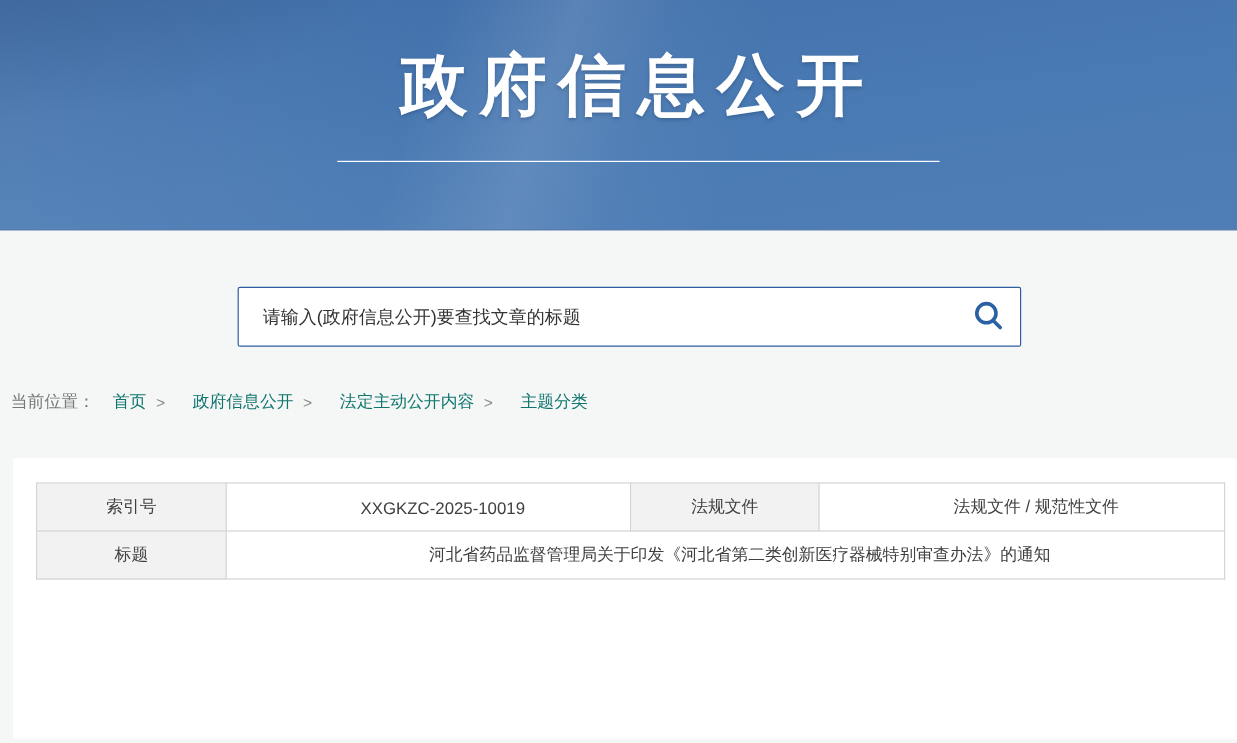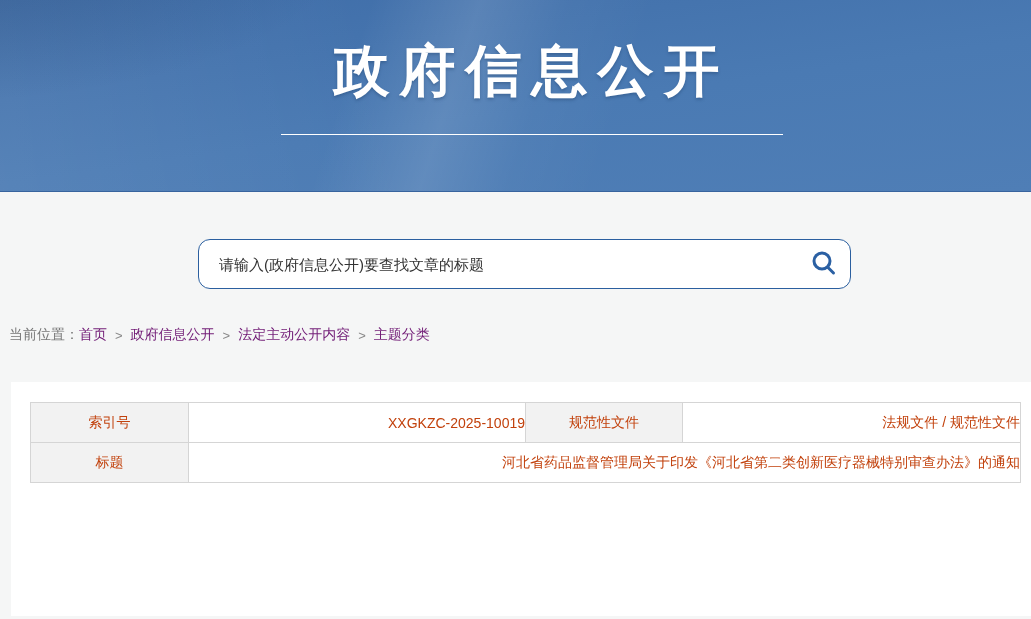--- a/index.html
+++ b/index.html
@@ -47,21 +47,21 @@
   
   .search-section {
     padding-top: 47px;
   }
   .search-box {
     width: 653px; height: 50px;
     margin: 0 auto;
     transform: translateX(9px);
     background: #ffffff;
     border: 1px solid #2b5f9f;
-    border-radius: 12px;
+    border-radius: 2px;
     display: flex;
     align-items: center;
   }
   .search-input {
     flex: 1;
     height: 100%;
     border: none;
     outline: none;
     background: transparent;
     padding: 0 10px 0 20px;
@@ -83,23 +83,24 @@
   .breadcrumb {
     margin: 37px 0 0 9px;
     font-size: 14px;
     color: #777;
     display: flex;
     align-items: center;
     white-space: nowrap;
   }
   .breadcrumb .crumb-prefix { color: #777; }
   .breadcrumb a.crumb-link {
-    color: #701a75;
+    color: #0f766e;
     text-decoration: none;
     cursor: pointer;
+    margin-left: 15px;
   }
   .breadcrumb .crumb-sep {
     color: #888;
     margin: 0 8px;
     font-size: 13px;
   }
 
   
   .content-card {
     margin: 38px 0 0 11px;
@@ -110,31 +111,31 @@
   }
   table.doc-table {
     border-collapse: collapse;
     table-layout: fixed;
     width: 991px;
   }
   table.doc-table td {
     border: 1px solid #d5d5d5;
     height: 40px;
     font-size: 14px;
-    color: #c2410c;
+    color: #404040;
     vertical-align: middle;
   }
   td.cell-label {
     background: #f2f2f2;
     text-align: center;
   }
   td.cell-value {
     background: #ffffff;
     padding-left: 24px;
-    text-align: right;
+    text-align: center;
   }
   col.c-label1 { width: 158px; }
   col.c-value1 { width: 337px; }
   col.c-label2 { width: 157px; }
 </style>
 </head>
 <body>
 
 <div class="banner">
   <div class="banner-inner">
@@ -173,21 +174,21 @@
     <colgroup>
       <col class="c-label1">
         <col class="c-value1">
         <col class="c-label2">
         <col>
     </colgroup>
     <tbody>
         <tr>
       <td class="cell-label">索引号</td>
       <td class="cell-value">XXGKZC-2025-10019</td>
-      <td class="cell-label">规范性文件</td>
+      <td class="cell-label">法规文件</td>
       <td class="cell-value">法规文件 / 规范性文件</td>
     </tr>
     <tr>
       <td class="cell-label">标题</td>
       <td class="cell-value" colspan="3">河北省药品监督管理局关于印发《河北省第二类创新医疗器械特别审查办法》的通知</td>
     </tr>
   </tbody>
     </table>
 </div>
 

